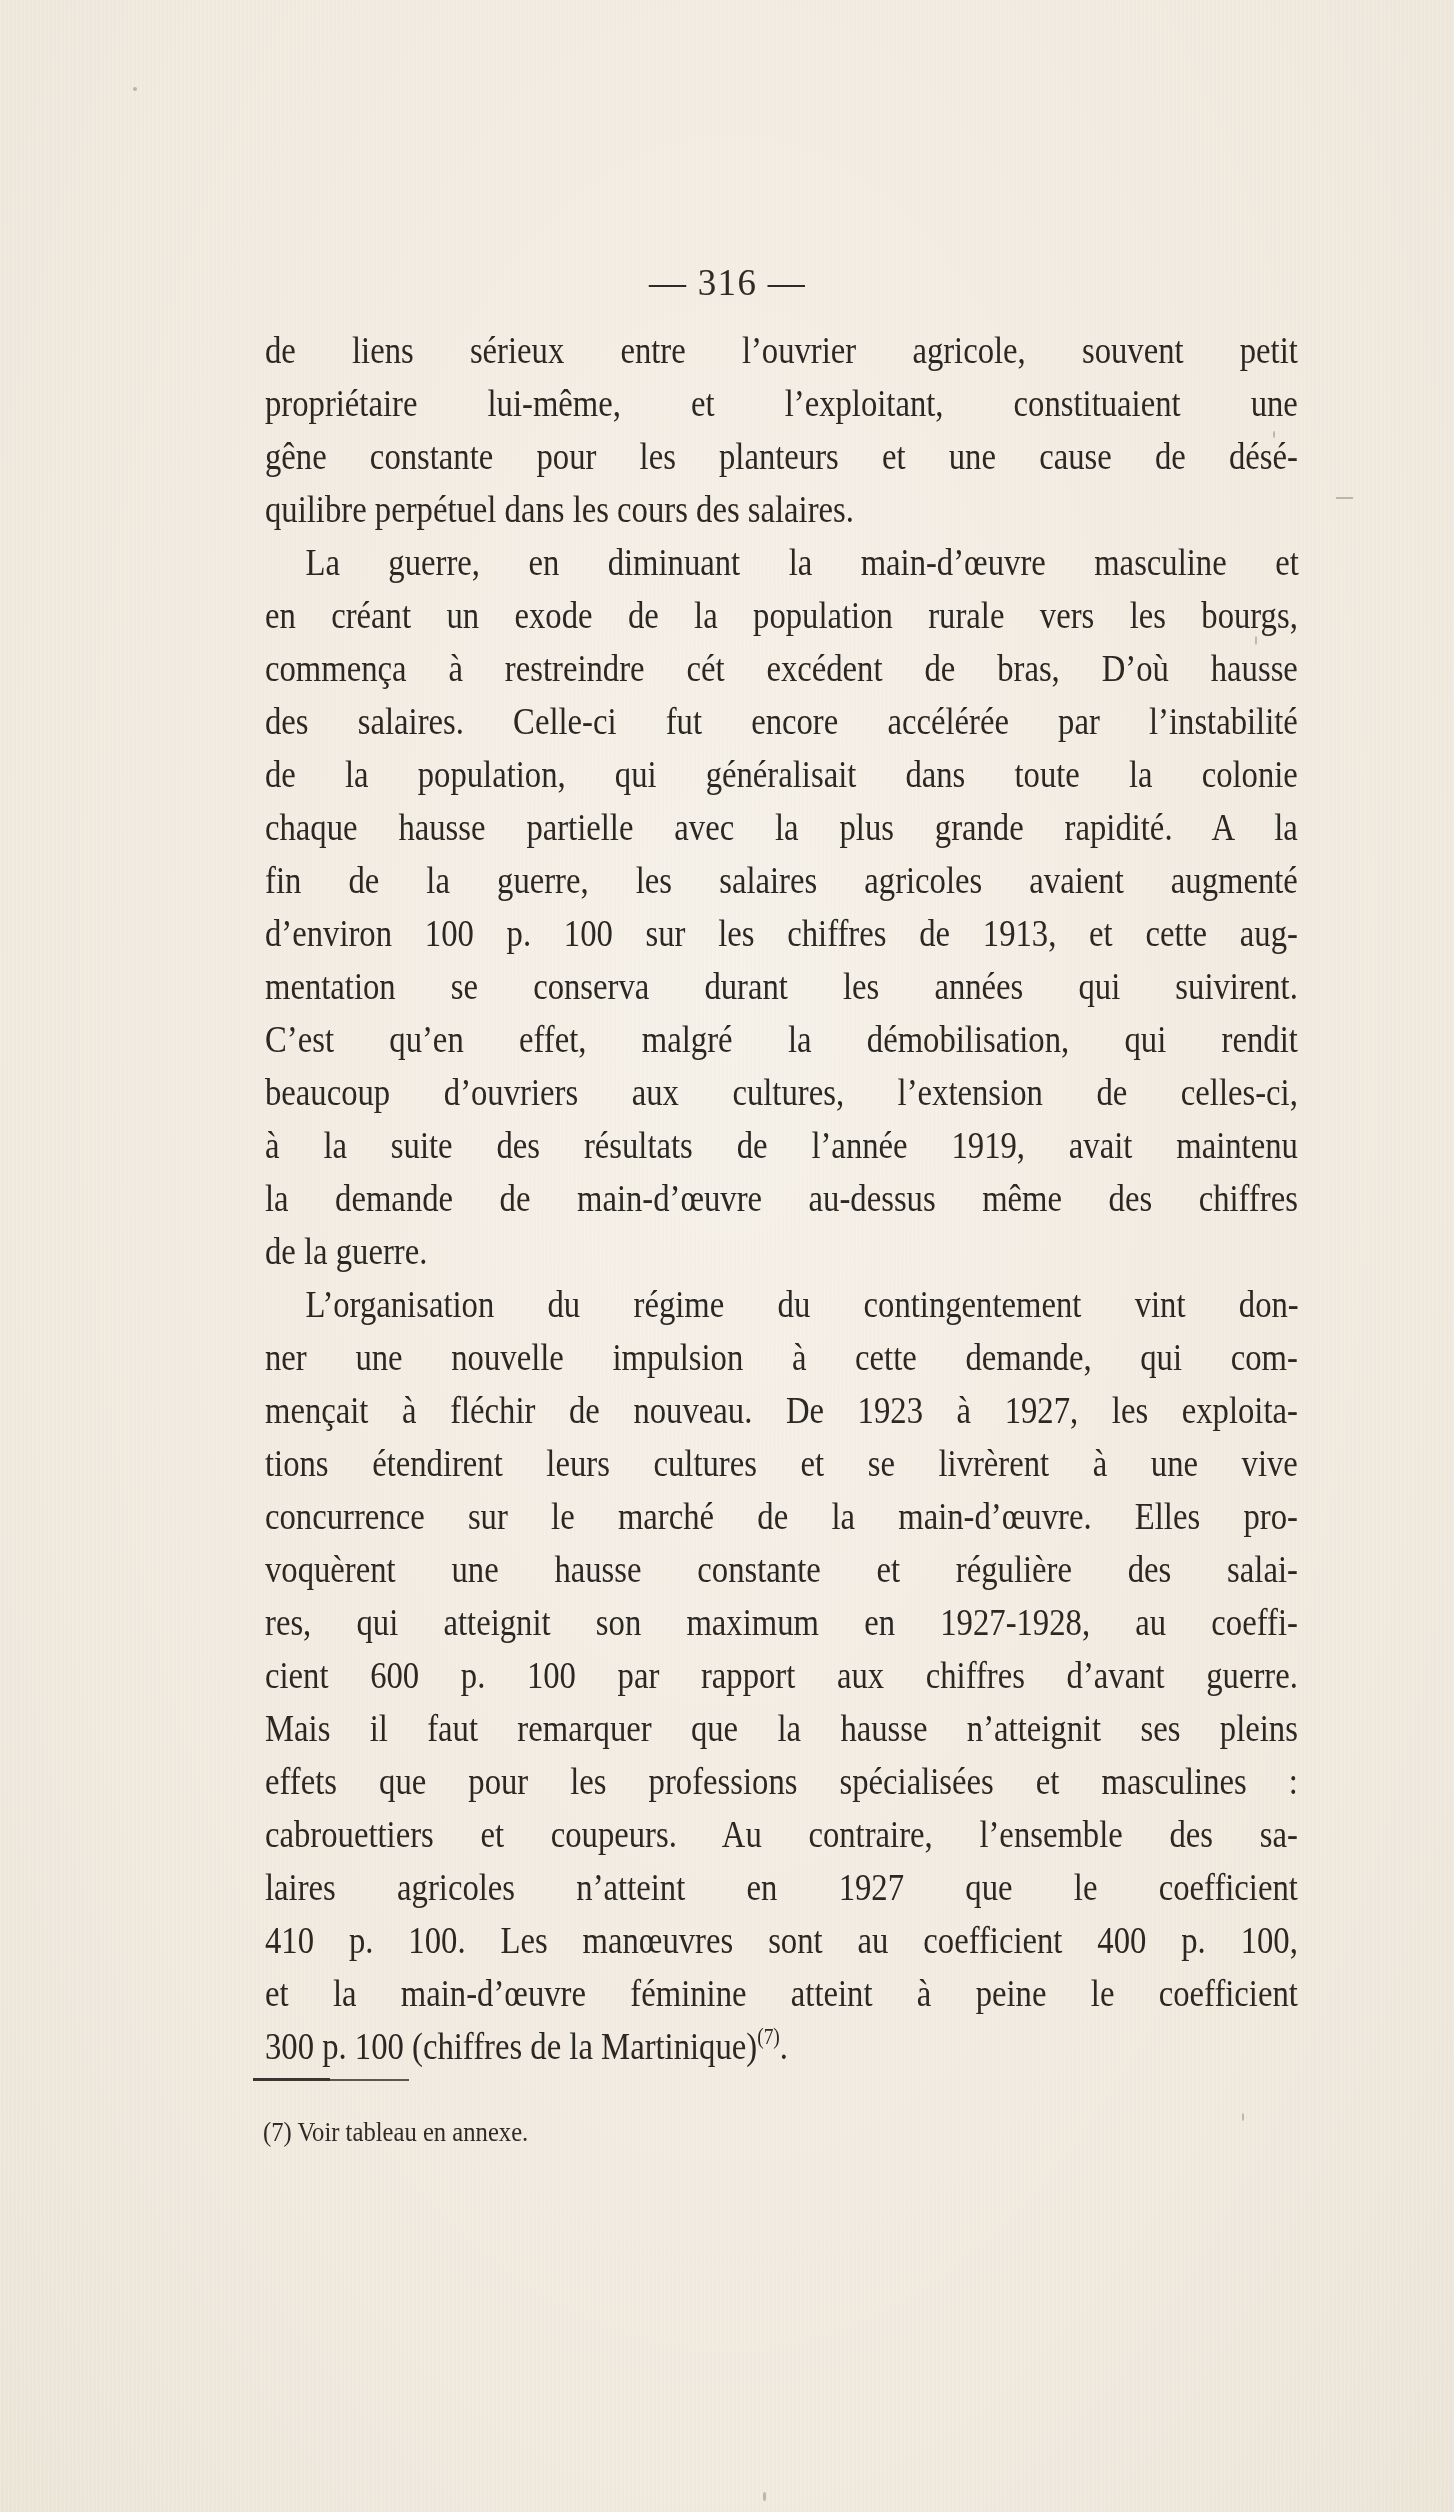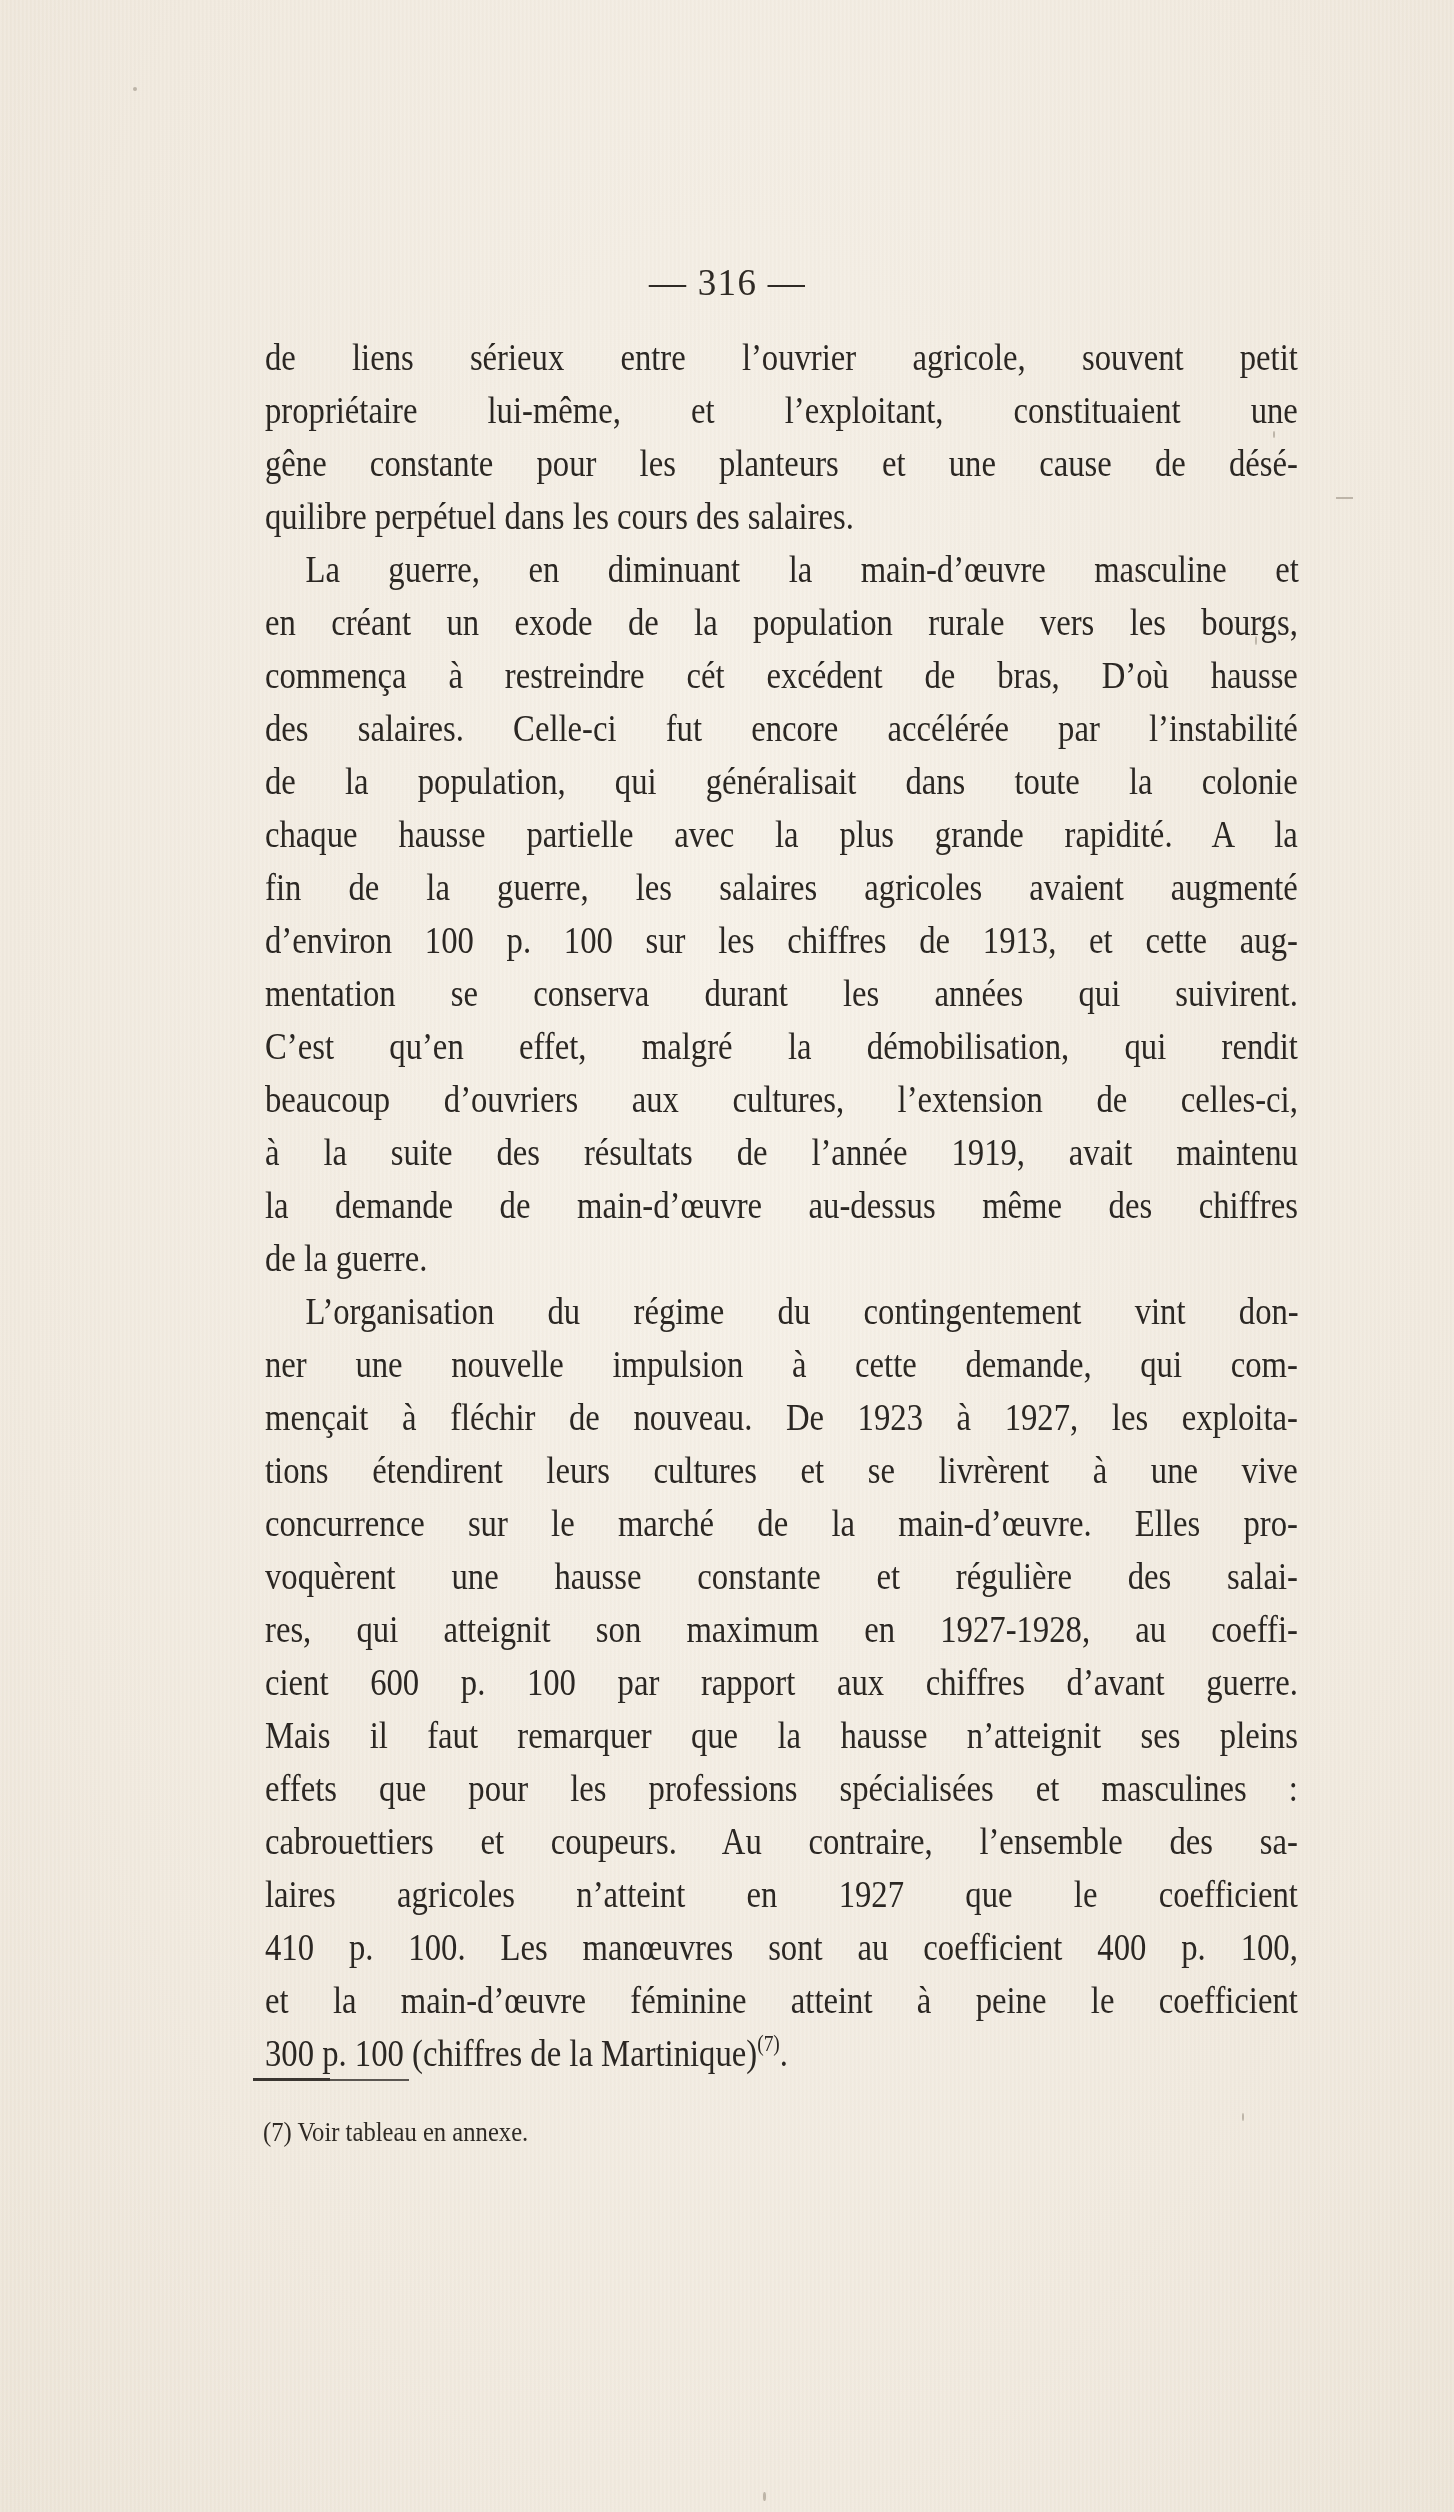--- a/index.html
+++ b/index.html
@@ -32,21 +32,21 @@
       width: 1455px;
       top: 229px;
       text-align: center;
       font-size: 37px;
       letter-spacing: 1.3px;
       color: #2f2a25;
     }
     .body-text {
       position: absolute;
       left: 265px;
-      top: 299px;
+      top: 292px;
       width: 1033px;
     }
     .line {
       height: 53px;
       line-height: 53px;
       font-size: 38px;
       white-space: nowrap;
       text-align: justify;
       text-align-last: justify;
       transform: scaleX(0.86);

